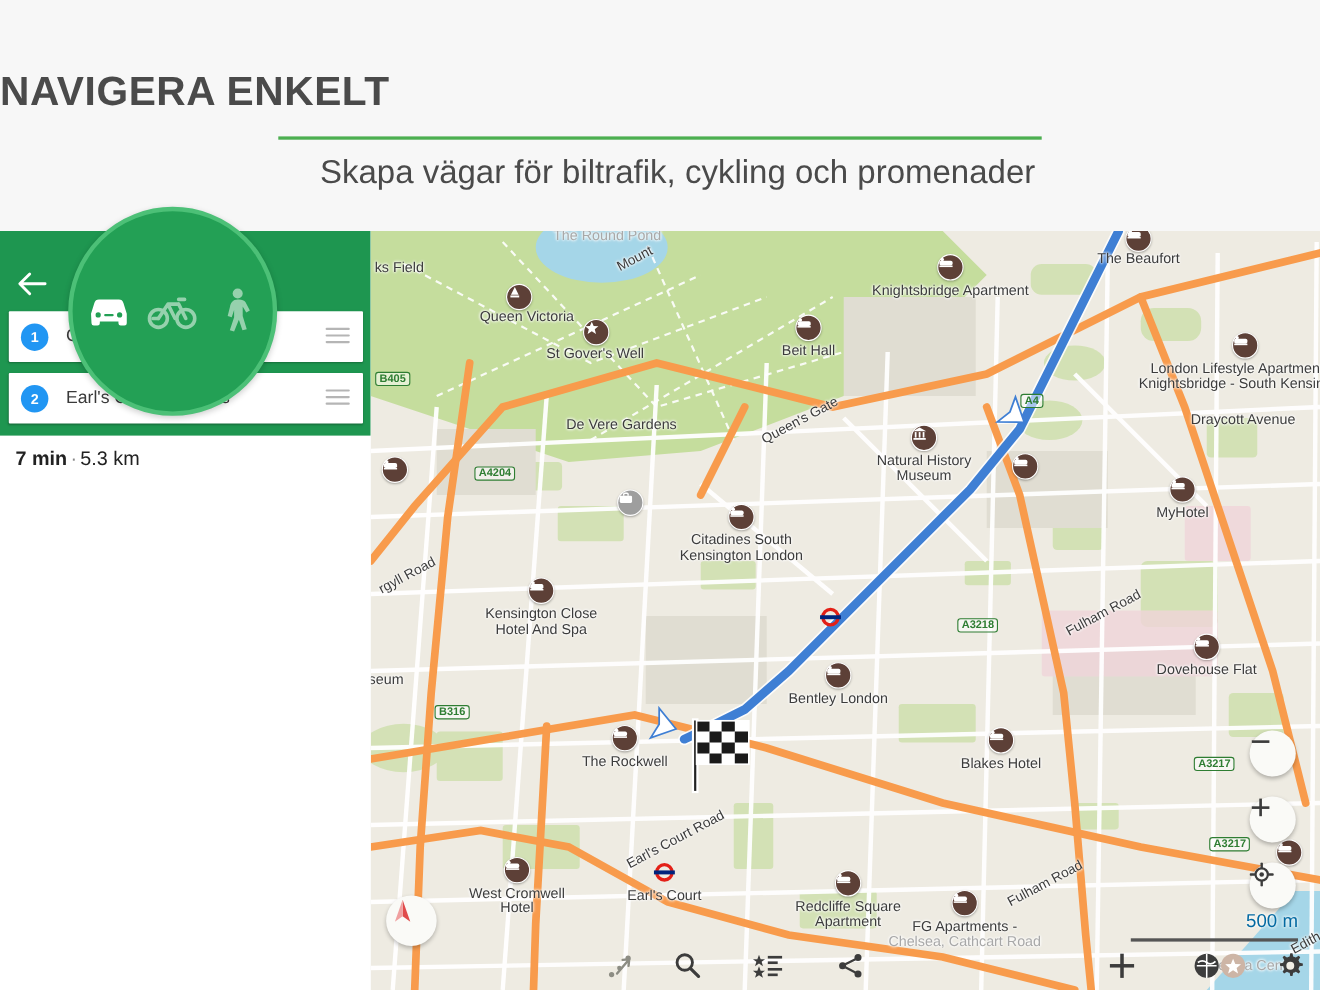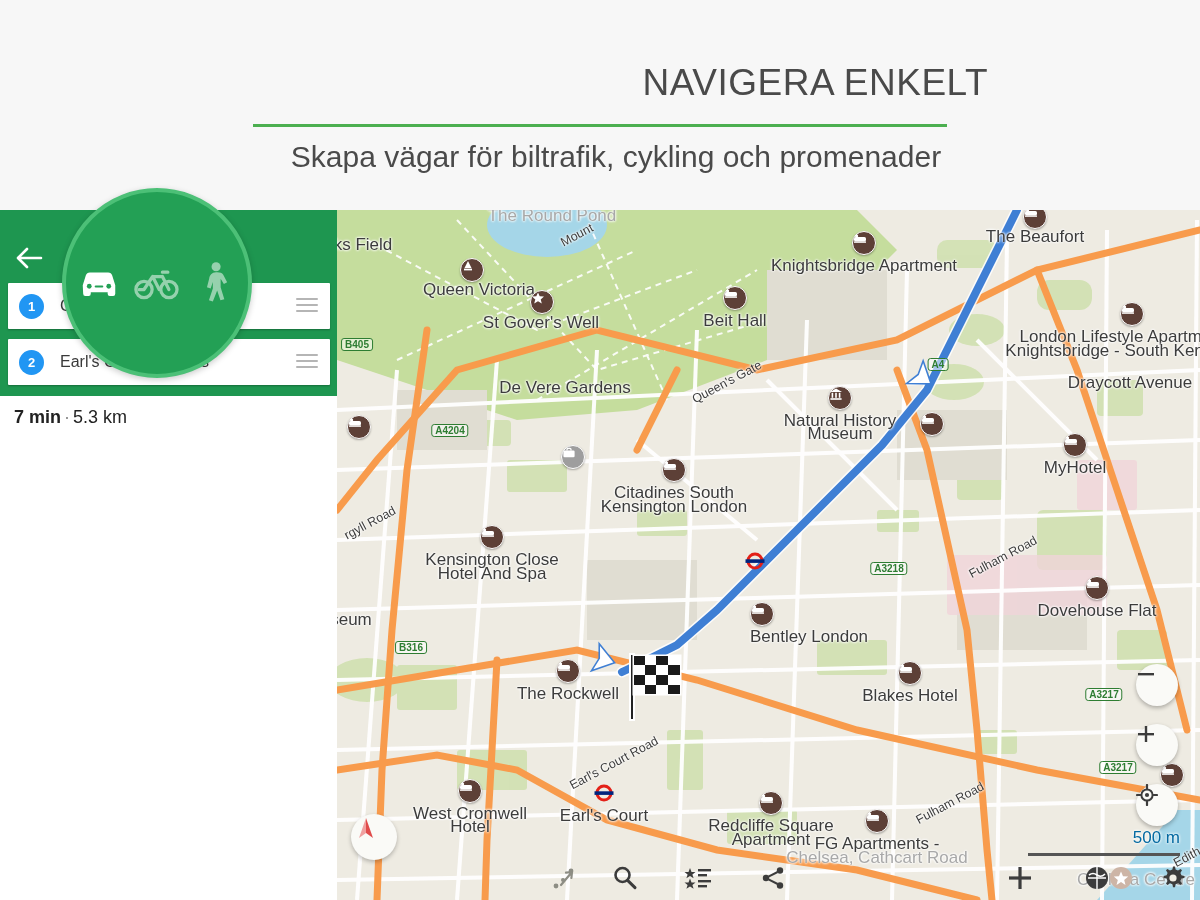--- a/index.html
+++ b/index.html
@@ -6,22 +6,22 @@
   html, body {
     width: 1200px; height: 900px;
     font-family: "Liberation Sans", sans-serif;
     background: #f5f5f5; overflow: hidden;
   }
   #app { position: relative; width: 1200px; height: 900px; background: #f7f7f7; }
 
   
   #promo { position: absolute; left: 0; top: 0; width: 1200px; height: 210px; background: #f7f7f7; }
   #promo-title {
-    position: absolute; left: 0; top: 62px; width: 988px; text-align: right;
-    font-size: 37px; font-weight: normal; color: #4a4a4a; letter-spacing: .5px;
+    position: absolute; left: 0; top: 62px; width: 988px; text-align: left;
+    font-size: 37px; font-weight: bold; color: #4a4a4a; letter-spacing: .5px;
   }
   #promo-rule {
     position: absolute; left: 253px; top: 124px; width: 694px; height: 3px; background: #4caf50;
   }
   #promo-sub {
     position: absolute; left: 16px; top: 140px; width: 1200px; text-align: center;
     font-size: 30px; color: #4a4a4a; font-weight: 400;
   }
 
   
@@ -78,21 +78,21 @@
   .mode-icon.sel { opacity: 1; }
   .mode-icon.dim { opacity: .52; }
 
   
   #map {
     position: absolute; left: 337px; top: 210px; width: 863px; height: 690px;
     background: #e8e5dc; overflow: hidden;
   }
   #map svg { position: absolute; left: 0; top: 0; }
   .mlabel {
-    position: absolute; font-size: 17px; color: #3c3c3c; white-space: nowrap;
+    position: absolute; font-size: 13px; color: #3c3c3c; white-space: nowrap;
     text-align: center; text-shadow: 0 0 3px #fff, 0 0 3px #fff, 0 0 2px #fff;
     pointer-events: none; transform: translateX(-50%);
   }
   .mlabel.faint { color: #a8a8a8; }
   .mlabel.rd { font-size: 12.5px; }
   .shield {
     position: absolute; font-size: 10px; color: #2e7d32; font-weight: bold;
     border: 1px solid #2e7d32; border-radius: 3px; padding: 0 3px;
     background: rgba(255,255,255,.55); transform: translateX(-50%);
   }
@@ -269,21 +269,21 @@
         <div class="shield" style="left: 552px; top: 352px;">A3218</div>
         <div class="mlabel rd" style="left: 33px; top: 306px; transform: translateX(-50%) rotate(-28deg);">rgyll Road</div>
         <div class="mlabel" style="left: 337px; top: 273px;">Citadines South</div>
         <div class="mlabel" style="left: 337px; top: 287px;">Kensington London</div>
         <div class="mlabel" style="left: 155px; top: 340px;">Kensington Close</div>
         <div class="mlabel" style="left: 155px; top: 354px;">Hotel And Spa</div>
         <div class="mlabel rd" style="left: 666px; top: 340px; transform: translateX(-50%) rotate(-28deg);">Fulham Road</div>
         <div class="mlabel" style="left: 760px; top: 391px;">Dovehouse Flat</div>
         <div class="mlabel" style="left: 14px; top: 400px;">seum</div>
         <div class="shield" style="left: 74px; top: 431px;">B316</div>
-        <div class="mlabel" style="left: 425px; top: 417px; margin-left: 47px;">Bentley London</div>
+        <div class="mlabel" style="left: 425px; top: 417px;">Bentley London</div>
         <div class="mlabel" style="left: 573px; top: 476px;">Blakes Hotel</div>
         <div class="shield" style="left: 767px; top: 478px;">A3217</div>
         <div class="mlabel" style="left: 231px; top: 474px;">The Rockwell</div>
         <div class="shield" style="left: 781px; top: 551px;">A3217</div>
         <div class="mlabel rd" style="left: 277px; top: 546px; transform: translateX(-50%) rotate(-28deg);">Earl's Court Road</div>
         <div class="mlabel" style="left: 133px; top: 594px;">West Cromwell</div>
         <div class="mlabel" style="left: 133px; top: 607px;">Hotel</div>
         <div class="mlabel" style="left: 267px; top: 596px;">Earl's Court</div>
         <div class="mlabel" style="left: 434px; top: 606px;">Redcliffe Square</div>
         <div class="mlabel" style="left: 434px; top: 620px;">Apartment</div>

